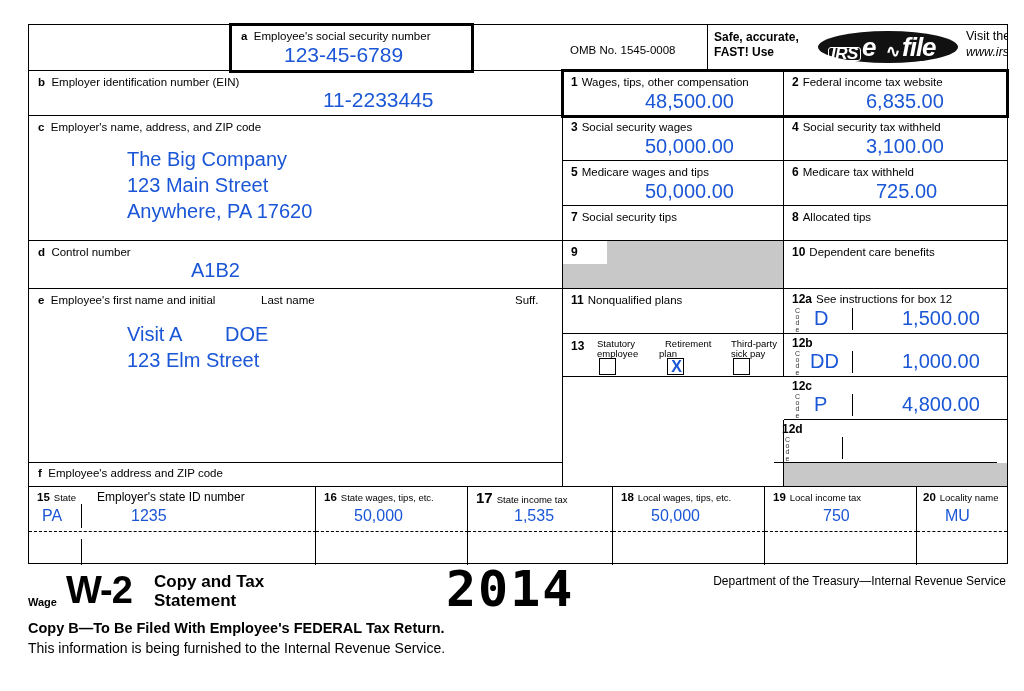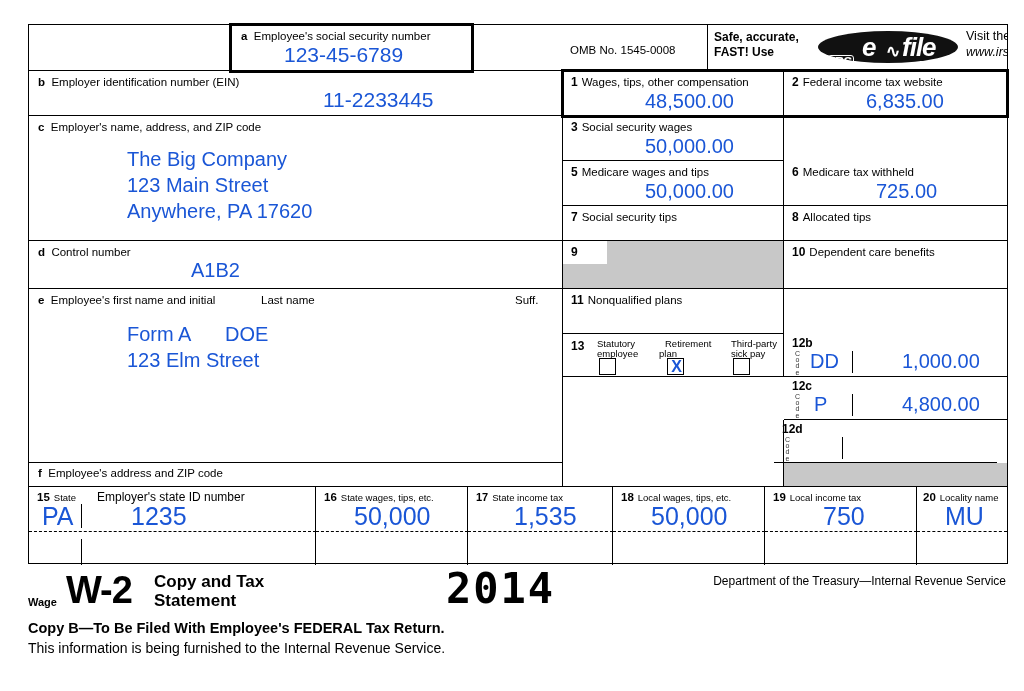--- a/index.html
+++ b/index.html
@@ -46,21 +46,21 @@
   }
   .smalllbl { font-size: 9.5px; line-height: 11px; }
 
   .val {
     color: #1a56d6;
     font-size: 20px;
     line-height: 24px;
     white-space: nowrap;
   }
   .val-lg { font-size: 21px; }
-  .val-md { font-size: 25px; }
+  .val-md { font-size: 16px; }
   .bb { border-bottom: 1px solid #000; }
   .br { border-right: 1px solid #000; }
 
   .shade { background: #c8c8c8; }
 
   
   .heavy {
     position: absolute;
     border: 3px solid #000;
     pointer-events: none;
@@ -80,23 +80,23 @@
   }
   .efile-ell {
     position: absolute;
     left: 0; top: 0;
     width: 140px; height: 32px;
     background: #111;
     border-radius: 70px / 16px;
   }
   .efile-irs {
     position: absolute;
-    left: 10px; top: 24px;
+    left: 10px; top: 16px;
     color: #fff;
-    font-size: 13px;
+    font-size: 17px;
     font-weight: bold;
     font-style: italic;
     letter-spacing: -0.5px;
     border: 1.5px solid #fff;
     border-radius: 3px;
     padding: 0 2px;
     line-height: 12px;
   }
   .efile-e {
     position: absolute;
@@ -190,21 +190,21 @@
   .wts {
     position: absolute;
     left: 126px; top: 6px;
     font-size: 17px;
     font-weight: bold;
     line-height: 19px;
   }
   .yearnum {
     position: absolute;
     left: 418px; top: 0px;
-    font-size: 42px;
+    font-size: 50px;
     font-weight: bold;
     font-family: "DejaVu Sans Mono", monospace;
     letter-spacing: 2px;
     line-height: 46px;
   }
   .treasury {
     position: absolute;
     right: 2px; top: 8px;
     font-size: 12px;
   }
@@ -269,21 +269,21 @@
     <div class="cell bb br" style="left:0;top:216px;width:534px;height:48px;">
       <div class="lbl" style="position:absolute;left:9px;top:5px;"><b>d</b>&nbsp;&nbsp;<span>Control number</span></div>
       <div class="val" style="position:absolute;left:162px;top:17px;">A1B2</div>
     </div>
 
     <div class="cell bb br" style="left:0;top:264px;width:534px;height:174px;">
       <div class="lbl" style="position:absolute;left:9px;top:5px;"><b>e</b>&nbsp;&nbsp;<span>Employee's first name and initial</span></div>
       <div class="lbl" style="position:absolute;left:232px;top:5px;">Last name</div>
       <div class="lbl" style="position:absolute;left:486px;top:5px;">Suff.</div>
 
-      <div class="val" style="position:absolute;left:98px;top:33px;">Form A</div>
+      <div class="val" style="position:absolute;left:98px;top:33px;">Visit A</div>
       <div class="val" style="position:absolute;left:196px;top:33px;">DOE</div>
       <div class="val" style="position:absolute;left:98px;top:59px;">123 Elm Street</div>
     </div>
 
     <div class="cell bb br" style="left:0;top:438px;width:534px;height:24px;">
       <div class="lbl" style="position:absolute;left:9px;top:4px;"><b>f</b>&nbsp;&nbsp;<span>Employee's address and ZIP code</span></div>
     </div>
 
     <div class="cell bb br" style="left:534px;top:46px;width:221px;height:45px;">
       <div class="lbl" style="position:absolute;left:8px;top:5px;"><span class="num">1</span><span>Wages, tips, other compensation</span></div>
@@ -291,20 +291,24 @@
     </div>
     <div class="cell bb" style="left:755px;top:46px;width:223px;height:45px;">
       <div class="lbl" style="position:absolute;left:8px;top:5px;"><span class="num">2</span><span>Federal income tax website</span></div>
       <div class="val" style="position:absolute;left:82px;top:18px;">6,835.00</div>
     </div>
 
     <div class="cell bb br" style="left:534px;top:91px;width:221px;height:45px;">
       <div class="lbl" style="position:absolute;left:8px;top:5px;"><span class="num">3</span><span>Social security wages</span></div>
       <div class="val" style="position:absolute;left:82px;top:18px;">50,000.00</div>
     </div>
+    <div class="cell bb" style="left:755px;top:91px;width:223px;height:45px;">
+      <div class="lbl" style="position:absolute;left:8px;top:5px;"><span class="num">4</span><span>Social security tax withheld</span></div>
+      <div class="val" style="position:absolute;left:82px;top:18px;">3,100.00</div>
+    </div>
 
     <div class="cell bb br" style="left:534px;top:136px;width:221px;height:45px;">
       <div class="lbl" style="position:absolute;left:8px;top:5px;"><span class="num">5</span><span>Medicare wages and tips</span></div>
       <div class="val" style="position:absolute;left:82px;top:18px;">50,000.00</div>
     </div>
     <div class="cell bb" style="left:755px;top:136px;width:223px;height:45px;">
       <div class="lbl" style="position:absolute;left:8px;top:5px;"><span class="num">6</span><span>Medicare tax withheld</span></div>
       <div class="val" style="position:absolute;left:92px;top:18px;">725.00</div>
     </div>
 
@@ -323,20 +327,32 @@
       </div>
     </div>
     <div class="cell bb" style="left:755px;top:216px;width:223px;height:48px;">
       <div class="lbl" style="position:absolute;left:8px;top:5px;"><span class="num">10</span><span>Dependent care benefits</span></div>
       <div class="val" style="position:absolute;left:82px;top:17px;"></div>
     </div>
 
     <div class="cell bb br" style="left:534px;top:264px;width:221px;height:45px;">
       <div class="lbl" style="position:absolute;left:8px;top:5px;"><span class="num">11</span><span>Nonqualified plans</span></div>
       <div class="val" style="position:absolute;left:82px;top:17px;"></div>
+    </div>
+    <div class="cell bb" style="left:755px;top:264px;width:223px;height:45px;">
+      <div class="lbl" style="position:absolute;left:8px;top:4px;"><span class="num">12a</span><span>See instructions for box 12</span></div>
+      <div class="codev" style="left:10px;top:19px;">
+        <span>C</span>
+        <span>o</span>
+        <span>d</span>
+        <span>e</span>
+      </div>
+      <div class="val" style="position:absolute;left:30px;top:17px;">D</div>
+      <div class="tick" style="left:68px;top:19px;height:22px;"></div>
+      <div class="val" style="position:absolute;left:118px;top:17px;">1,500.00</div>
     </div>
 
     <div class="cell bb br" style="left:534px;top:309px;width:221px;height:43px;">
       <div class="lbl" style="position:absolute;left:8px;top:6px;"><span class="num">13</span></div>
       <div class="lbl smalllbl" style="position:absolute;left:34px;top:4px;">Statutory</div>
       <div class="lbl smalllbl" style="position:absolute;left:34px;top:14px;">employee</div>
       <div class="cbx" style="left:36px;top:24px;">
         <div class="cbx-x"></div>
       </div>
 
@@ -409,21 +425,21 @@
     </div>
 
     <div class="cell br" style="left:287px;top:462px;width:152px;height:78px;">
       <div class="lbl" style="position:absolute;left:8px;top:4px;"><span class="num" style="font-size:11.5px;">16</span><span class="smalllbl">State wages, tips, etc.</span></div>
       <div class="val val-md" style="position:absolute;left:38px;top:17px;">50,000</div>
       <div class="dashrow" style="left:0;top:44px;width:152px;"></div>
       <div class="val val-md" style="position:absolute;left:38px;top:48px;"></div>
     </div>
 
     <div class="cell br" style="left:439px;top:462px;width:145px;height:78px;">
-      <div class="lbl" style="position:absolute;left:8px;top:4px;"><span class="num" style="font-size:11px;">17</span><span class="smalllbl">State income tax</span></div>
+      <div class="lbl" style="position:absolute;left:8px;top:4px;"><span class="num" style="font-size:15px;">17</span><span class="smalllbl">State income tax</span></div>
       <div class="val val-md" style="position:absolute;left:46px;top:17px;">1,535</div>
       <div class="dashrow" style="left:0;top:44px;width:145px;"></div>
       <div class="val val-md" style="position:absolute;left:46px;top:48px;"></div>
     </div>
 
     <div class="cell br" style="left:584px;top:462px;width:152px;height:78px;">
       <div class="lbl" style="position:absolute;left:8px;top:4px;"><span class="num" style="font-size:11.5px;">18</span><span class="smalllbl">Local wages, tips, etc.</span></div>
       <div class="val val-md" style="position:absolute;left:38px;top:17px;">50,000</div>
       <div class="dashrow" style="left:0;top:44px;width:152px;"></div>
       <div class="val val-md" style="position:absolute;left:38px;top:48px;"></div>

